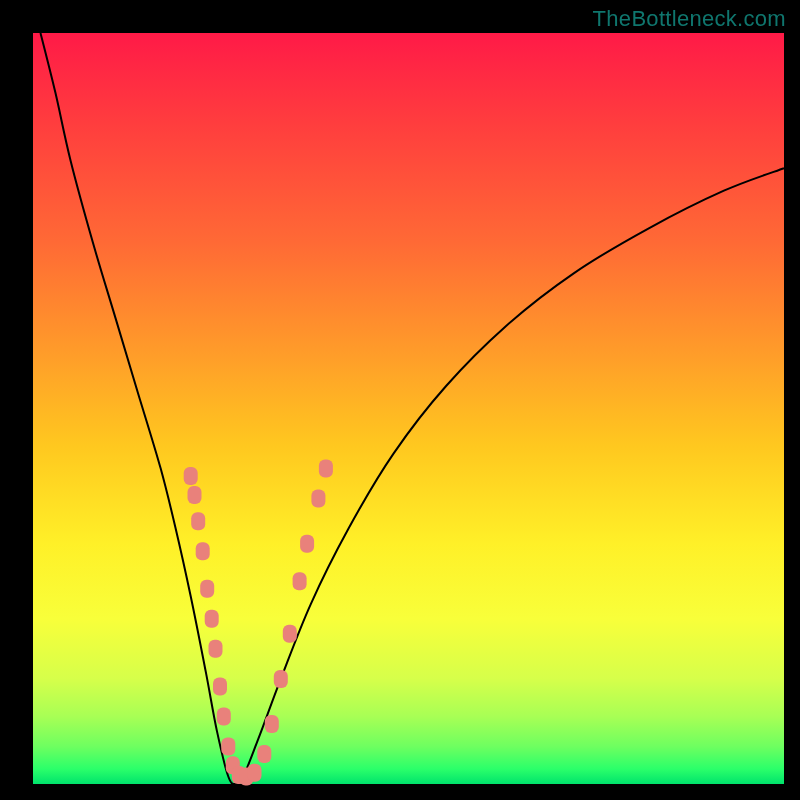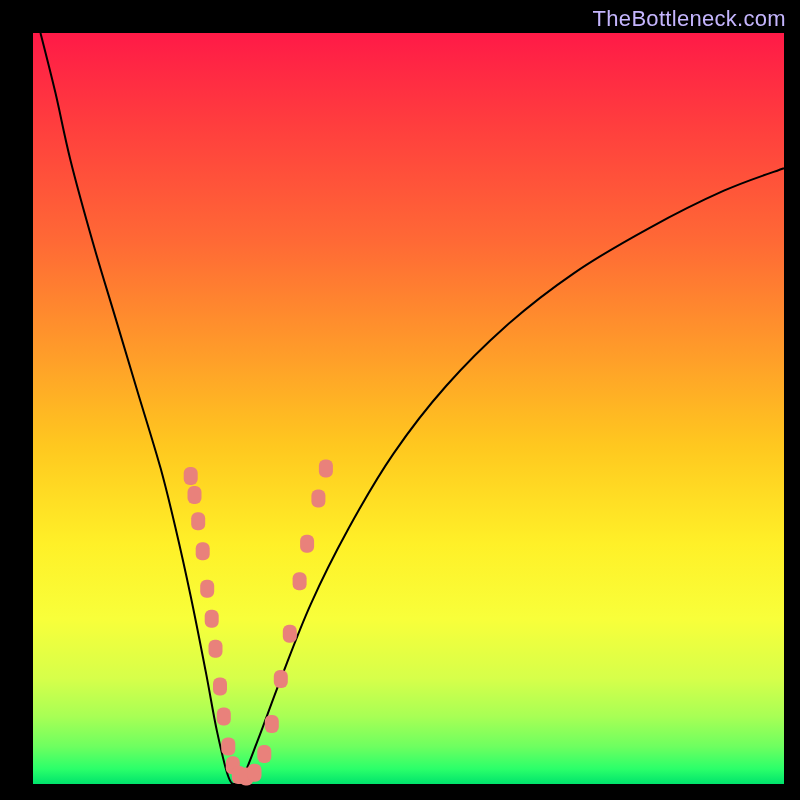--- a/index.html
+++ b/index.html
@@ -37,21 +37,21 @@
       #a8ff55 91%,
       #6eff60 95%,
       #2bff6a 98%,
       #00e36c 100%
     );
   }
   .watermark {
     position: absolute;
     top: 6px;
     right: 14px;
-    color: #c4b5fd;
+    color: #0f766e;
     font-size: 22px;
     font-weight: 500;
     letter-spacing: 0.3px;
     user-select: none;
   }
   svg.curve {
     position: absolute;
     left: 0;
     top: 0;
     width: 751px;

